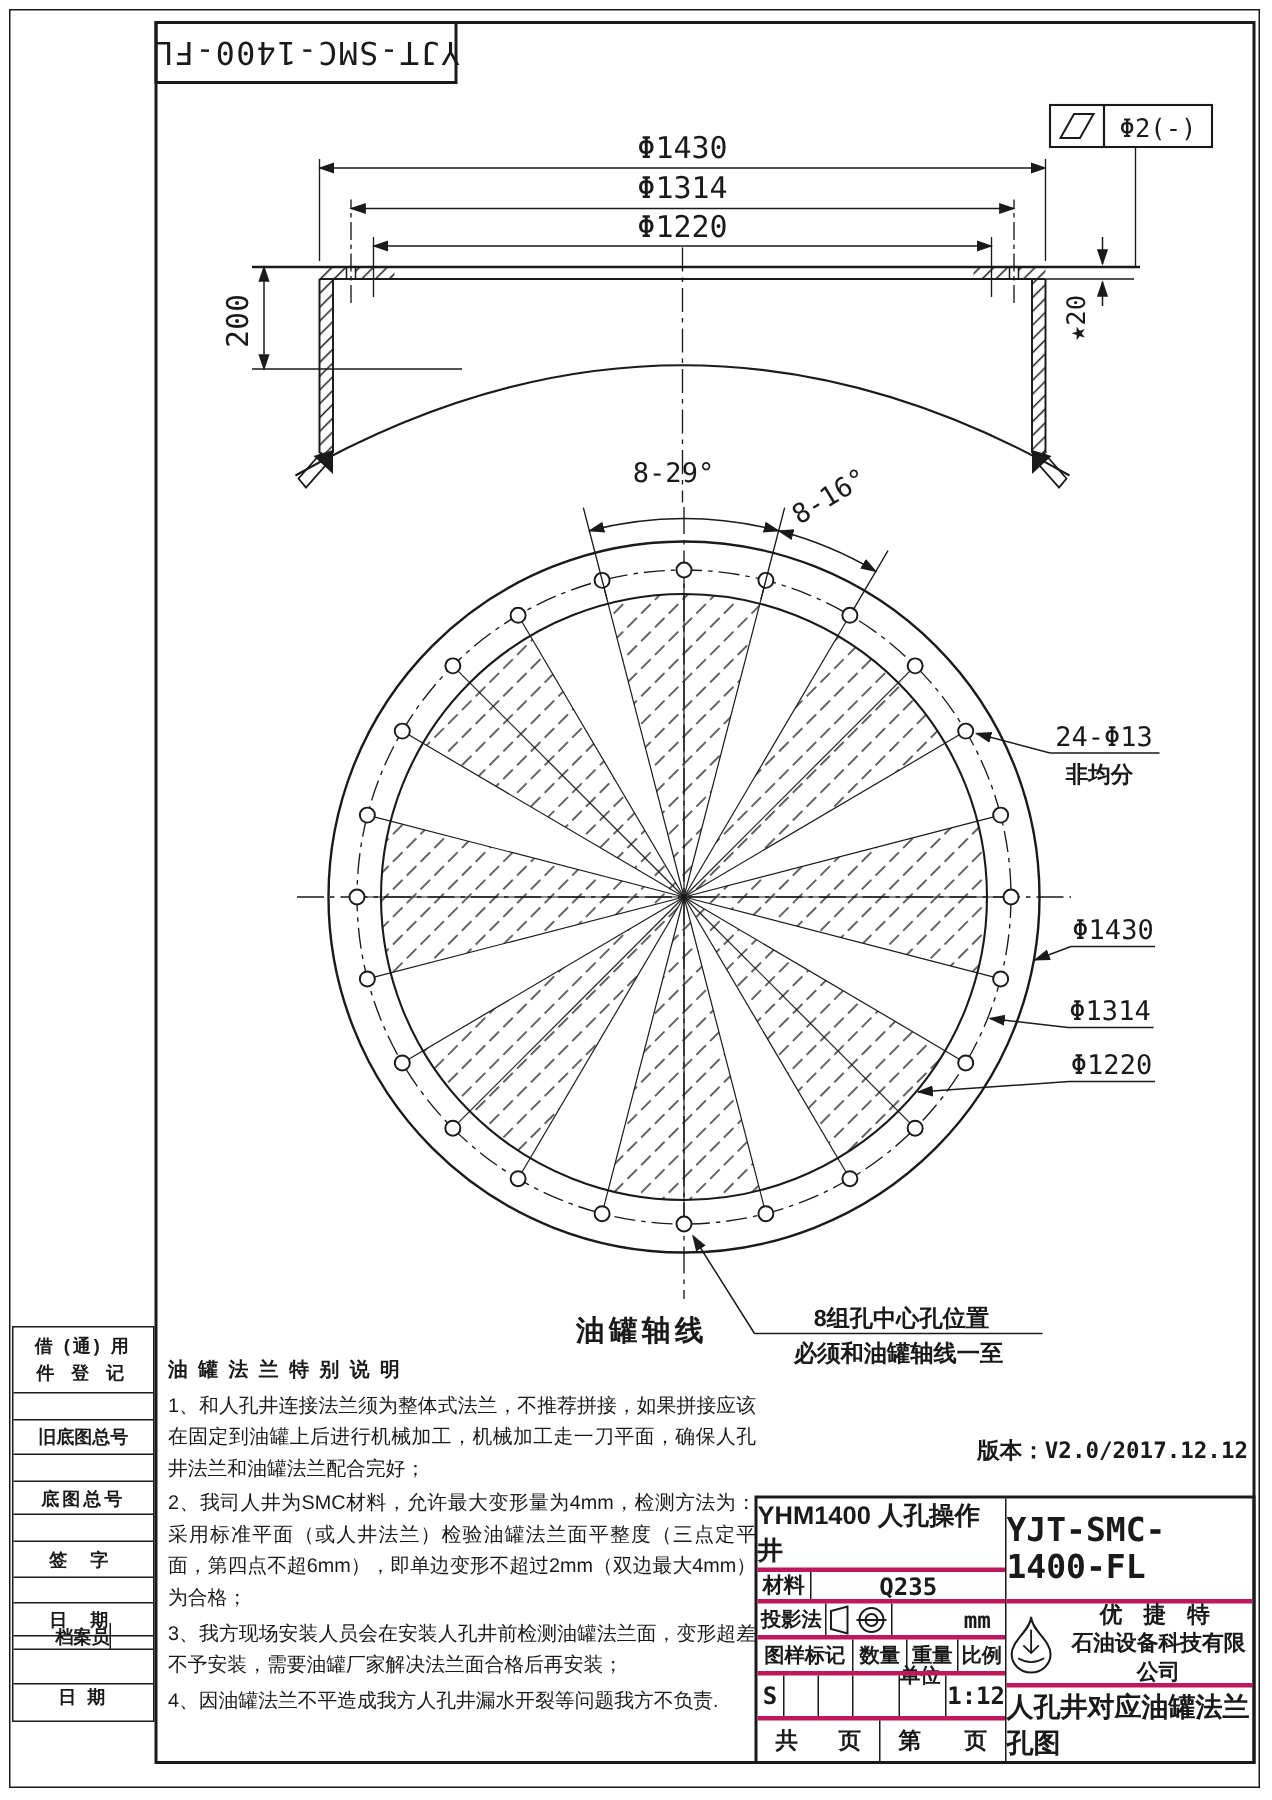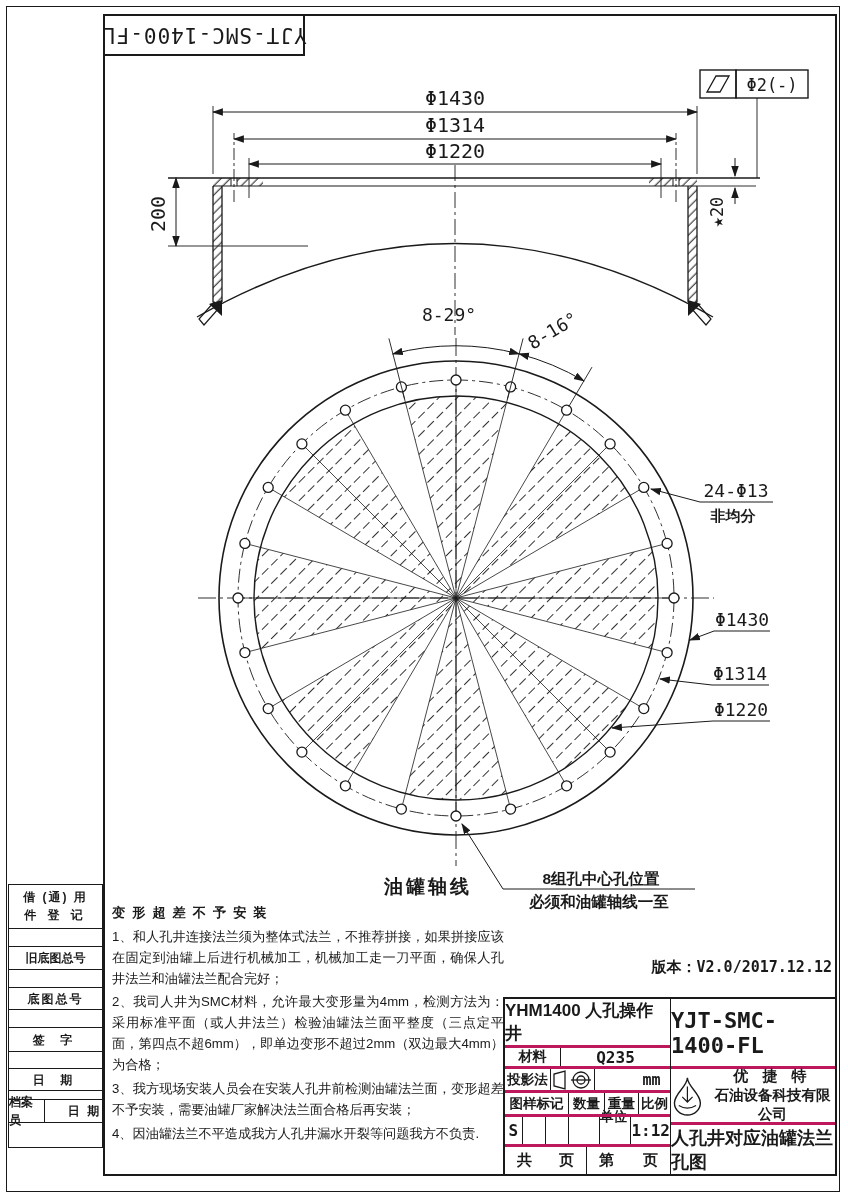--- a/index.html
+++ b/index.html
@@ -17,21 +17,21 @@
   
   .notes{position:absolute;left:112px;top:903px;width:392px;}
   .notes-title{text-align:center;font-size:17px;font-weight:bold;letter-spacing:7px;margin:0 0 10px 0;}
   .notes p{margin:0 0 3px 0;font-size:13.2px;line-height:1.58;text-align:justify;}
   
   .side-table{position:absolute;left:8px;top:884px;width:95px;height:264px;
         border:1.5px solid #1a1a1a;box-sizing:border-box;display:flex;flex-direction:column;font-size:12px;}
   .side-table .row{border-bottom:1px solid #1a1a1a;display:flex;align-items:center;justify-content:center;
         box-sizing:border-box;flex-direction:column;line-height:1.5;font-weight:bold;}
   .side-table .row:last-child{border-bottom:none;}
-  .side-table .split{flex-direction:row;padding:0;gap:22px;}
+  .side-table .split{flex-direction:column;padding:0;gap:22px;}
   .side-table .split .cell{flex:1;height:100%;display:flex;align-items:center;justify-content:center;}
   .side-table .split .cell:first-child{border-right:1px solid #1a1a1a;}
   .ls2{letter-spacing:2px;} .ls4{letter-spacing:4px;} .ls6{letter-spacing:6px;}
   
   .version{position:absolute;left:560px;top:958px;width:272px;text-align:right;
         font-size:15px;font-family:"DejaVu Sans Mono",monospace;font-weight:bold;}
   
   .title-block{position:absolute;left:503px;top:997px;width:334px;height:179px;
         border:2px solid #1a1a1a;box-sizing:border-box;display:flex;}
   .tb-left{width:166px;display:flex;flex-direction:column;border-right:1.5px solid #1a1a1a;box-sizing:border-box;}
@@ -205,21 +205,21 @@
       <text x="601" y="884" font-size="15.5" font-family="Liberation Sans, sans-serif" font-weight="bold">8组孔中心孔位置</text>
       <text x="599" y="907" font-size="15.5" font-family="Liberation Sans, sans-serif" font-weight="bold">必须和油罐轴线一至</text>
     </g>
   </svg>
 
   <div class="corner-box">
     <span>YJT-SMC-1400-FL</span>
   </div>
 
   <div class="notes">
-    <p class="notes-title">变形超差不予安装</p>
+    <p class="notes-title">油罐法兰特别说明</p>
     <p>1、和人孔井连接法兰须为整体式法兰，不推荐拼接，如果拼接应该在固定到油罐上后进行机械加工，机械加工走一刀平面，确保人孔井法兰和油罐法兰配合完好；</p>
     <p>2、我司人井为SMC材料，允许最大变形量为4mm，检测方法为：采用标准平面（或人井法兰）检验油罐法兰面平整度（三点定平面，第四点不超6mm），即单边变形不超过2mm（双边最大4mm）为合格；</p>
     <p>3、我方现场安装人员会在安装人孔井前检测油罐法兰面，变形超差不予安装，需要油罐厂家解决法兰面合格后再安装；</p>
     <p>4、因油罐法兰不平造成我方人孔井漏水开裂等问题我方不负责.</p>
   </div>
 
   <div class="side-table">
     <div class="row" style="height:44px;">
       <span class="ls2">借 (通) 用</span>
       <span class="ls4">件 登 记</span>
@@ -249,21 +249,21 @@
   </div>
 
   <div class="version">版本：V2.0/2017.12.12</div>
 
   <div class="title-block">
     <div class="tb-left">
       <div class="tb-row" style="height:50px;">
         <div class="tb-cell last" style="flex:1;font-size:17px;">YHM1400 人孔操作井</div>
       </div>
       <div class="tb-row" style="height:21px;font-size:14px;">
-        <div class="tb-cell" style="width:56px;">材料</div>
+        <div class="tb-cell" style="width:36px;">材料</div>
         <div class="tb-cell last mono" style="flex:1;font-size:16px;">Q235</div>
       </div>
       <div class="tb-row" style="height:24px;font-size:13.5px;">
         <div class="tb-cell" style="width:46px;">投影法</div>
         <div class="tb-cell" style="width:44px;">
           <svg width="42" height="20" viewBox="0 0 42 20">
             <g stroke="#1a1a1a" fill="none" stroke-width="1.3">
               <path d="M2,4 L2,16 L13,19 L13,1 Z"></path>
               <circle cx="29" cy="10" r="8"></circle>
               <circle cx="29" cy="10" r="4"></circle>

